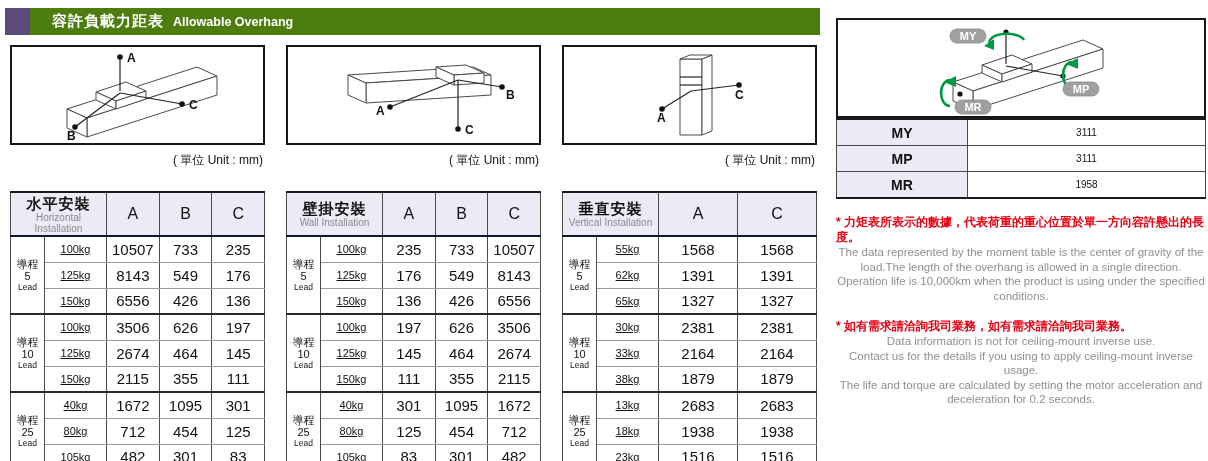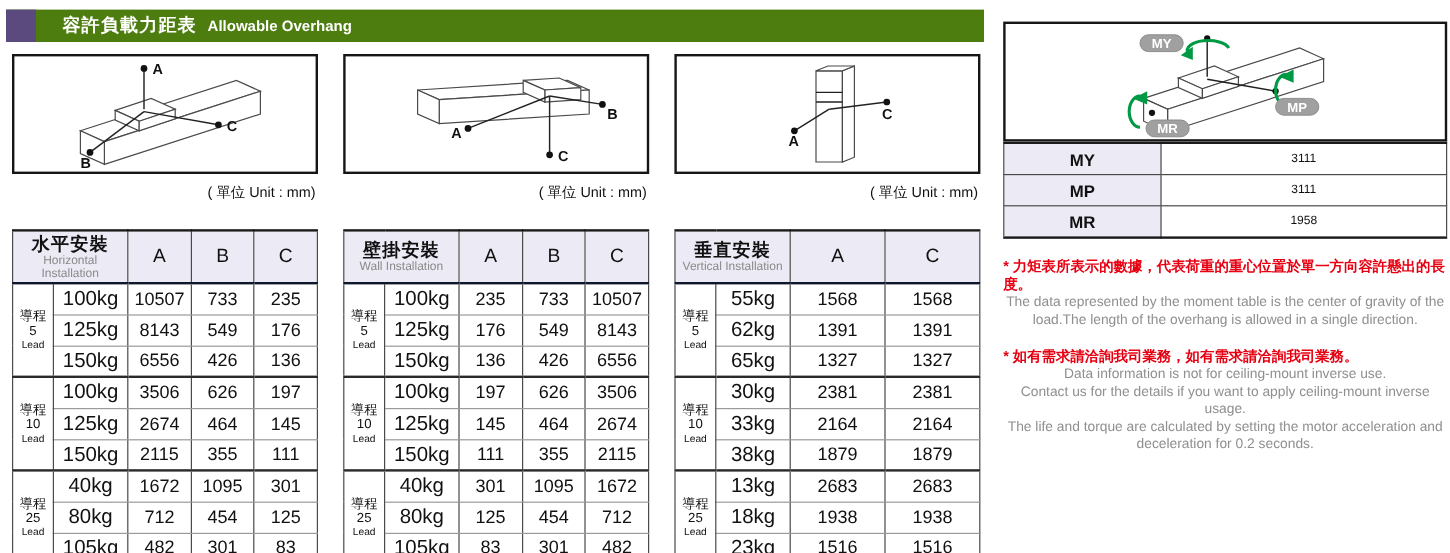--- a/index.html
+++ b/index.html
@@ -33,21 +33,21 @@
   .ov tbody tr{height:26px;}
   .ov thead th{background:#eceaf5;border-bottom:2px solid #0f172a;}
   .ov tr.grp > th,.ov tr.grp > td{border-top:2px solid #2a2a2a;}
   .nz{font-size:15px;font-weight:bold;letter-spacing:1px;line-height:17px;}
   .ne{font-size:10px;font-weight:normal;color:#8a8a8a;line-height:11px;}
   .col-h{font-size:16px;font-weight:normal;}
   .lead-cell{font-weight:normal;}
   .lz{font-size:11px;font-weight:normal;line-height:12px;}
   .ln{font-size:11px;line-height:12px;}
   .le{font-size:8.5px;line-height:10px;}
-  .load-cell{font-size:17px;font-weight:normal;}
+  .load-cell{font-size:11px;font-weight:normal;text-decoration:underline;}
   .val-cell{font-size:15px;}
 
   
   table.mt{border-collapse:collapse;width:100%;table-layout:fixed;
     border-top:2px solid #1a1a1a;border-bottom:2px solid #1a1a1a;}
   .mt th,.mt td{border:1px solid #4a4a4a;height:23px;text-align:center;vertical-align:middle;}
   .mt th{width:128px;background:#eceaf5;font-size:14px;font-weight:bold;}
   .mt td{font-size:10px;background:#fff;}
 
   
@@ -452,18 +452,19 @@
       <tr>
         <th>MR</th>
         <td>1958</td>
       </tr>
     </tbody>
   </table>
 
   <div class="notes">
     <div class="note-zh">* 力矩表所表示的數據，代表荷重的重心位置於單一方向容許懸出的長度。</div>
     <div class="note-en">The data represented by the moment table is the center of gravity of the load.The length of the overhang is allowed in a single direction.</div>
+    <div class="note-en">Operation life is 10,000km when the product is using under the specified conditions.</div>
     <div class="note-zh">* 如有需求請洽詢我司業務，如有需求請洽詢我司業務。</div>
     <div class="note-en">Data information is not for ceiling-mount inverse use.
-Contact us for the details if you want to apply ceiling-mount inverse usage.</div>
+Contact us for the details if you using to apply ceiling-mount inverse usage.</div>
     <div class="note-en">The life and torque are calculated by setting the motor acceleration and deceleration for 0.2 seconds.</div>
   </div>
 </div>
 
 </body></html>

